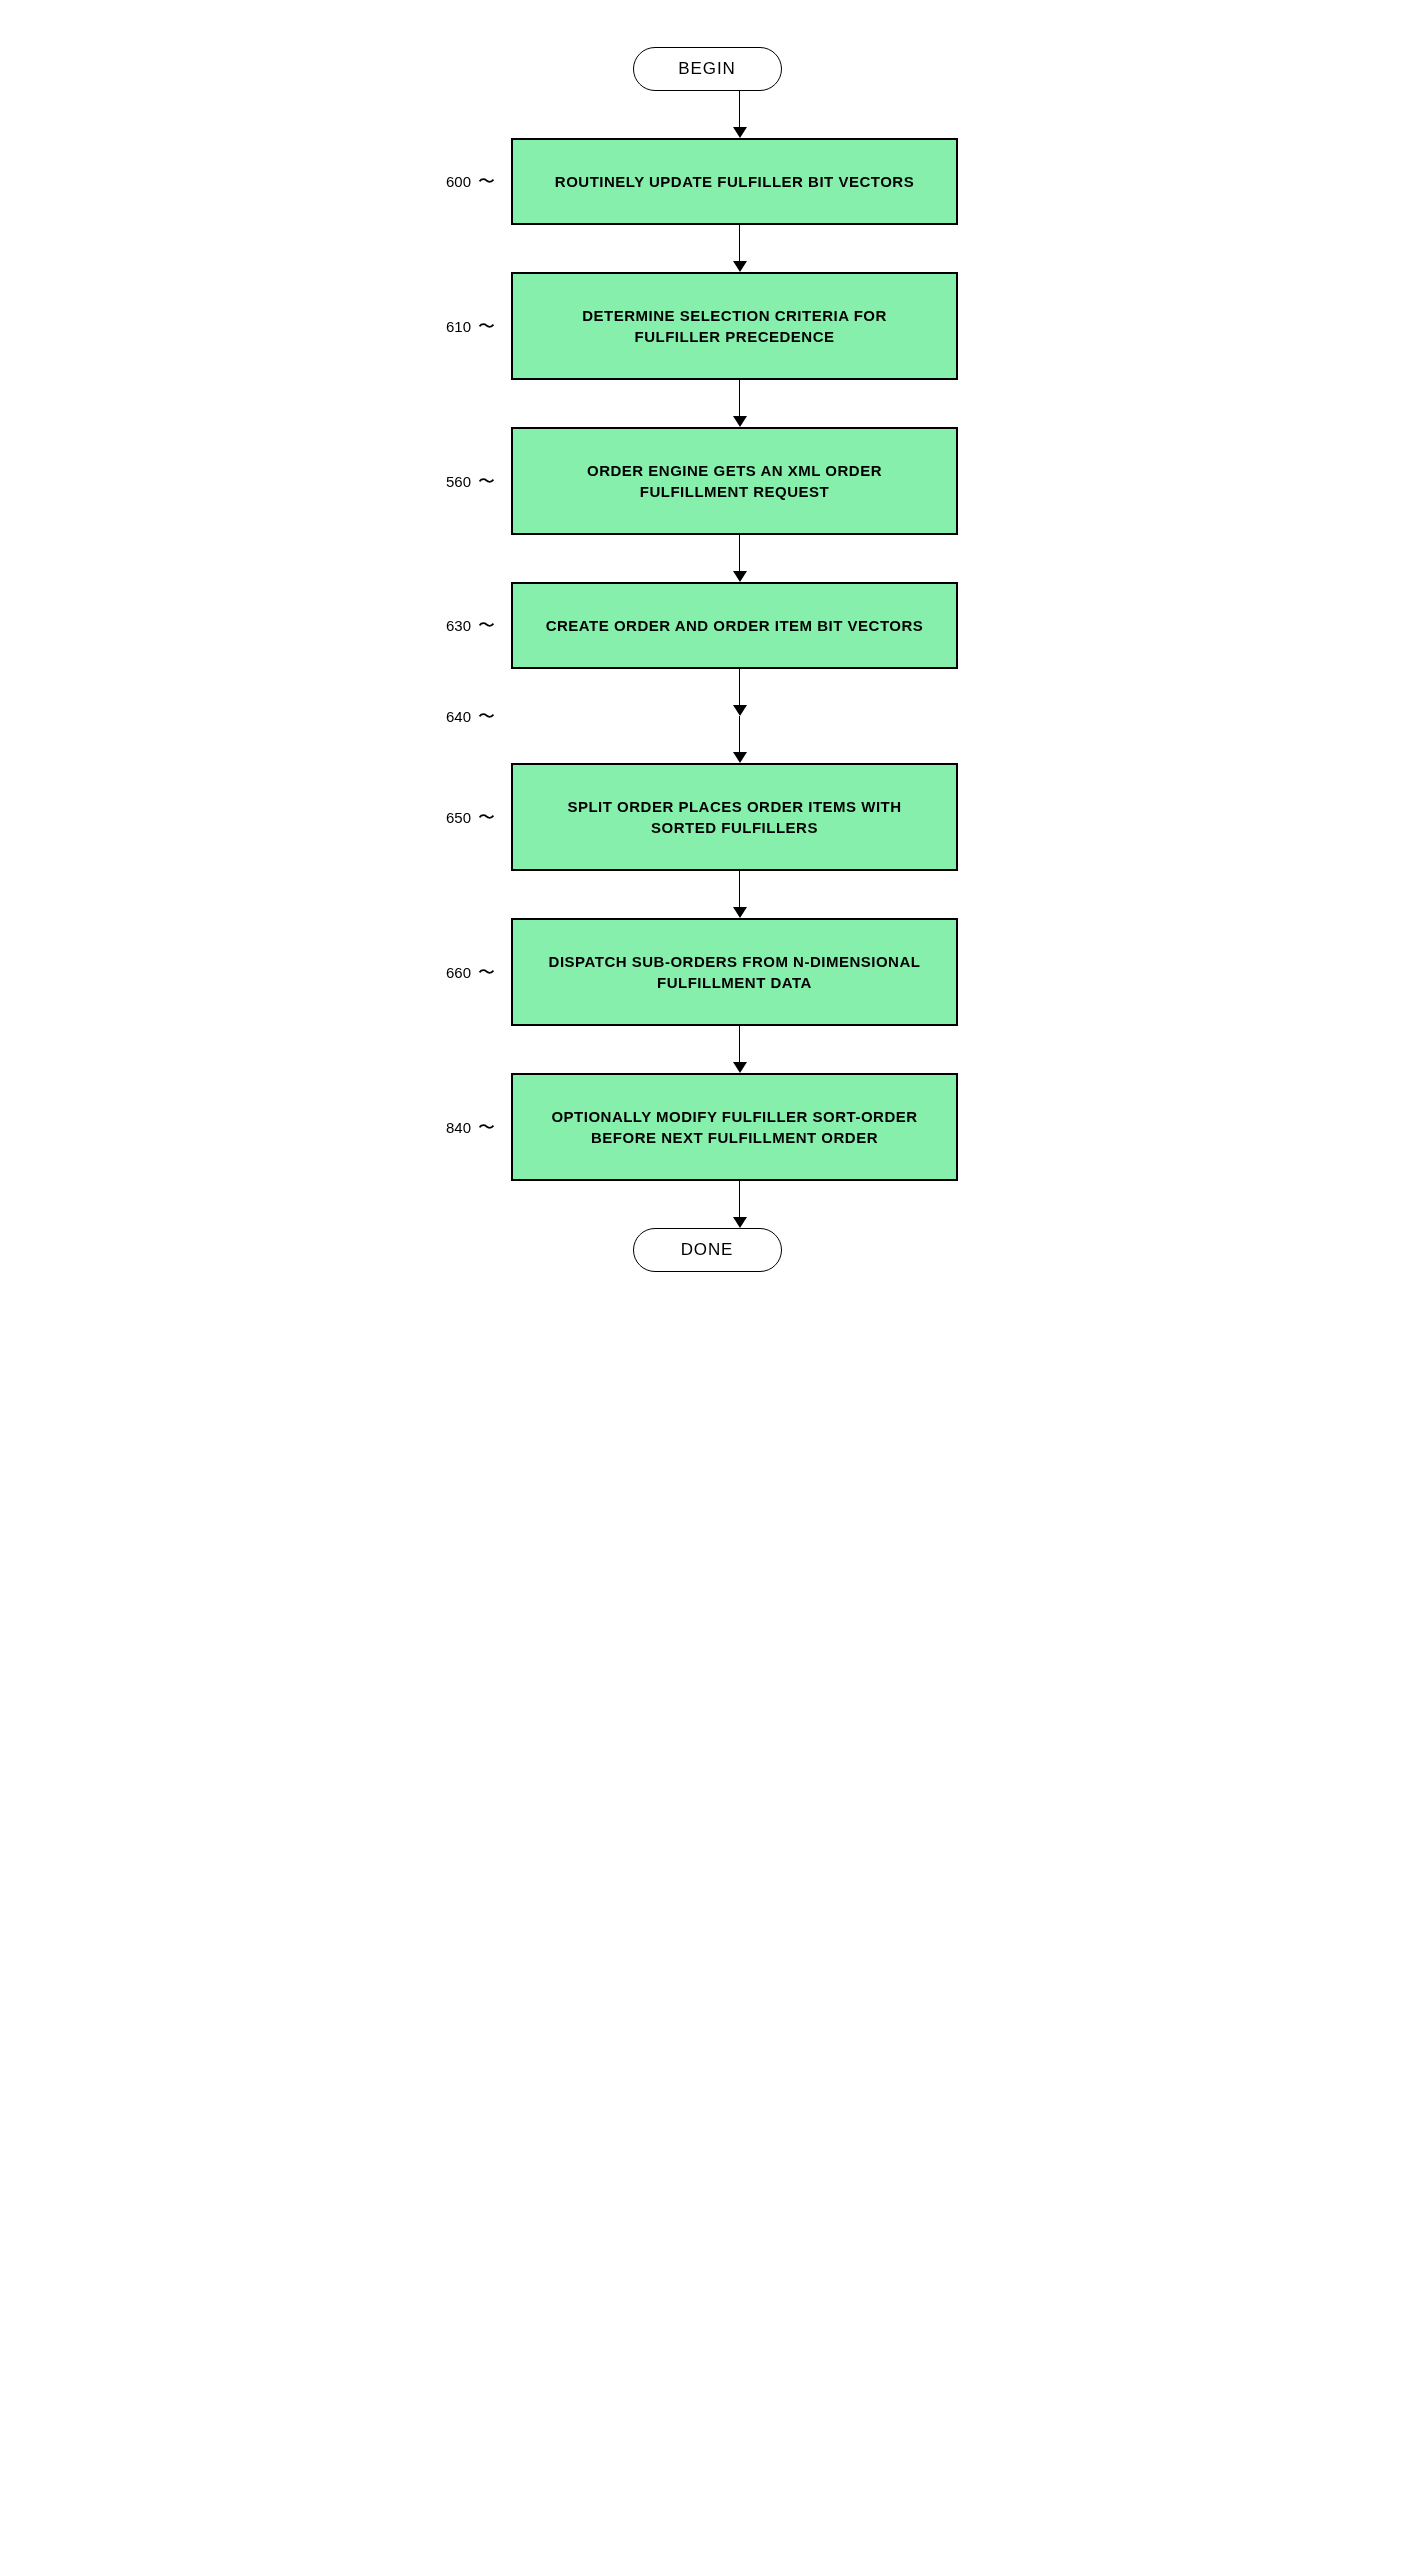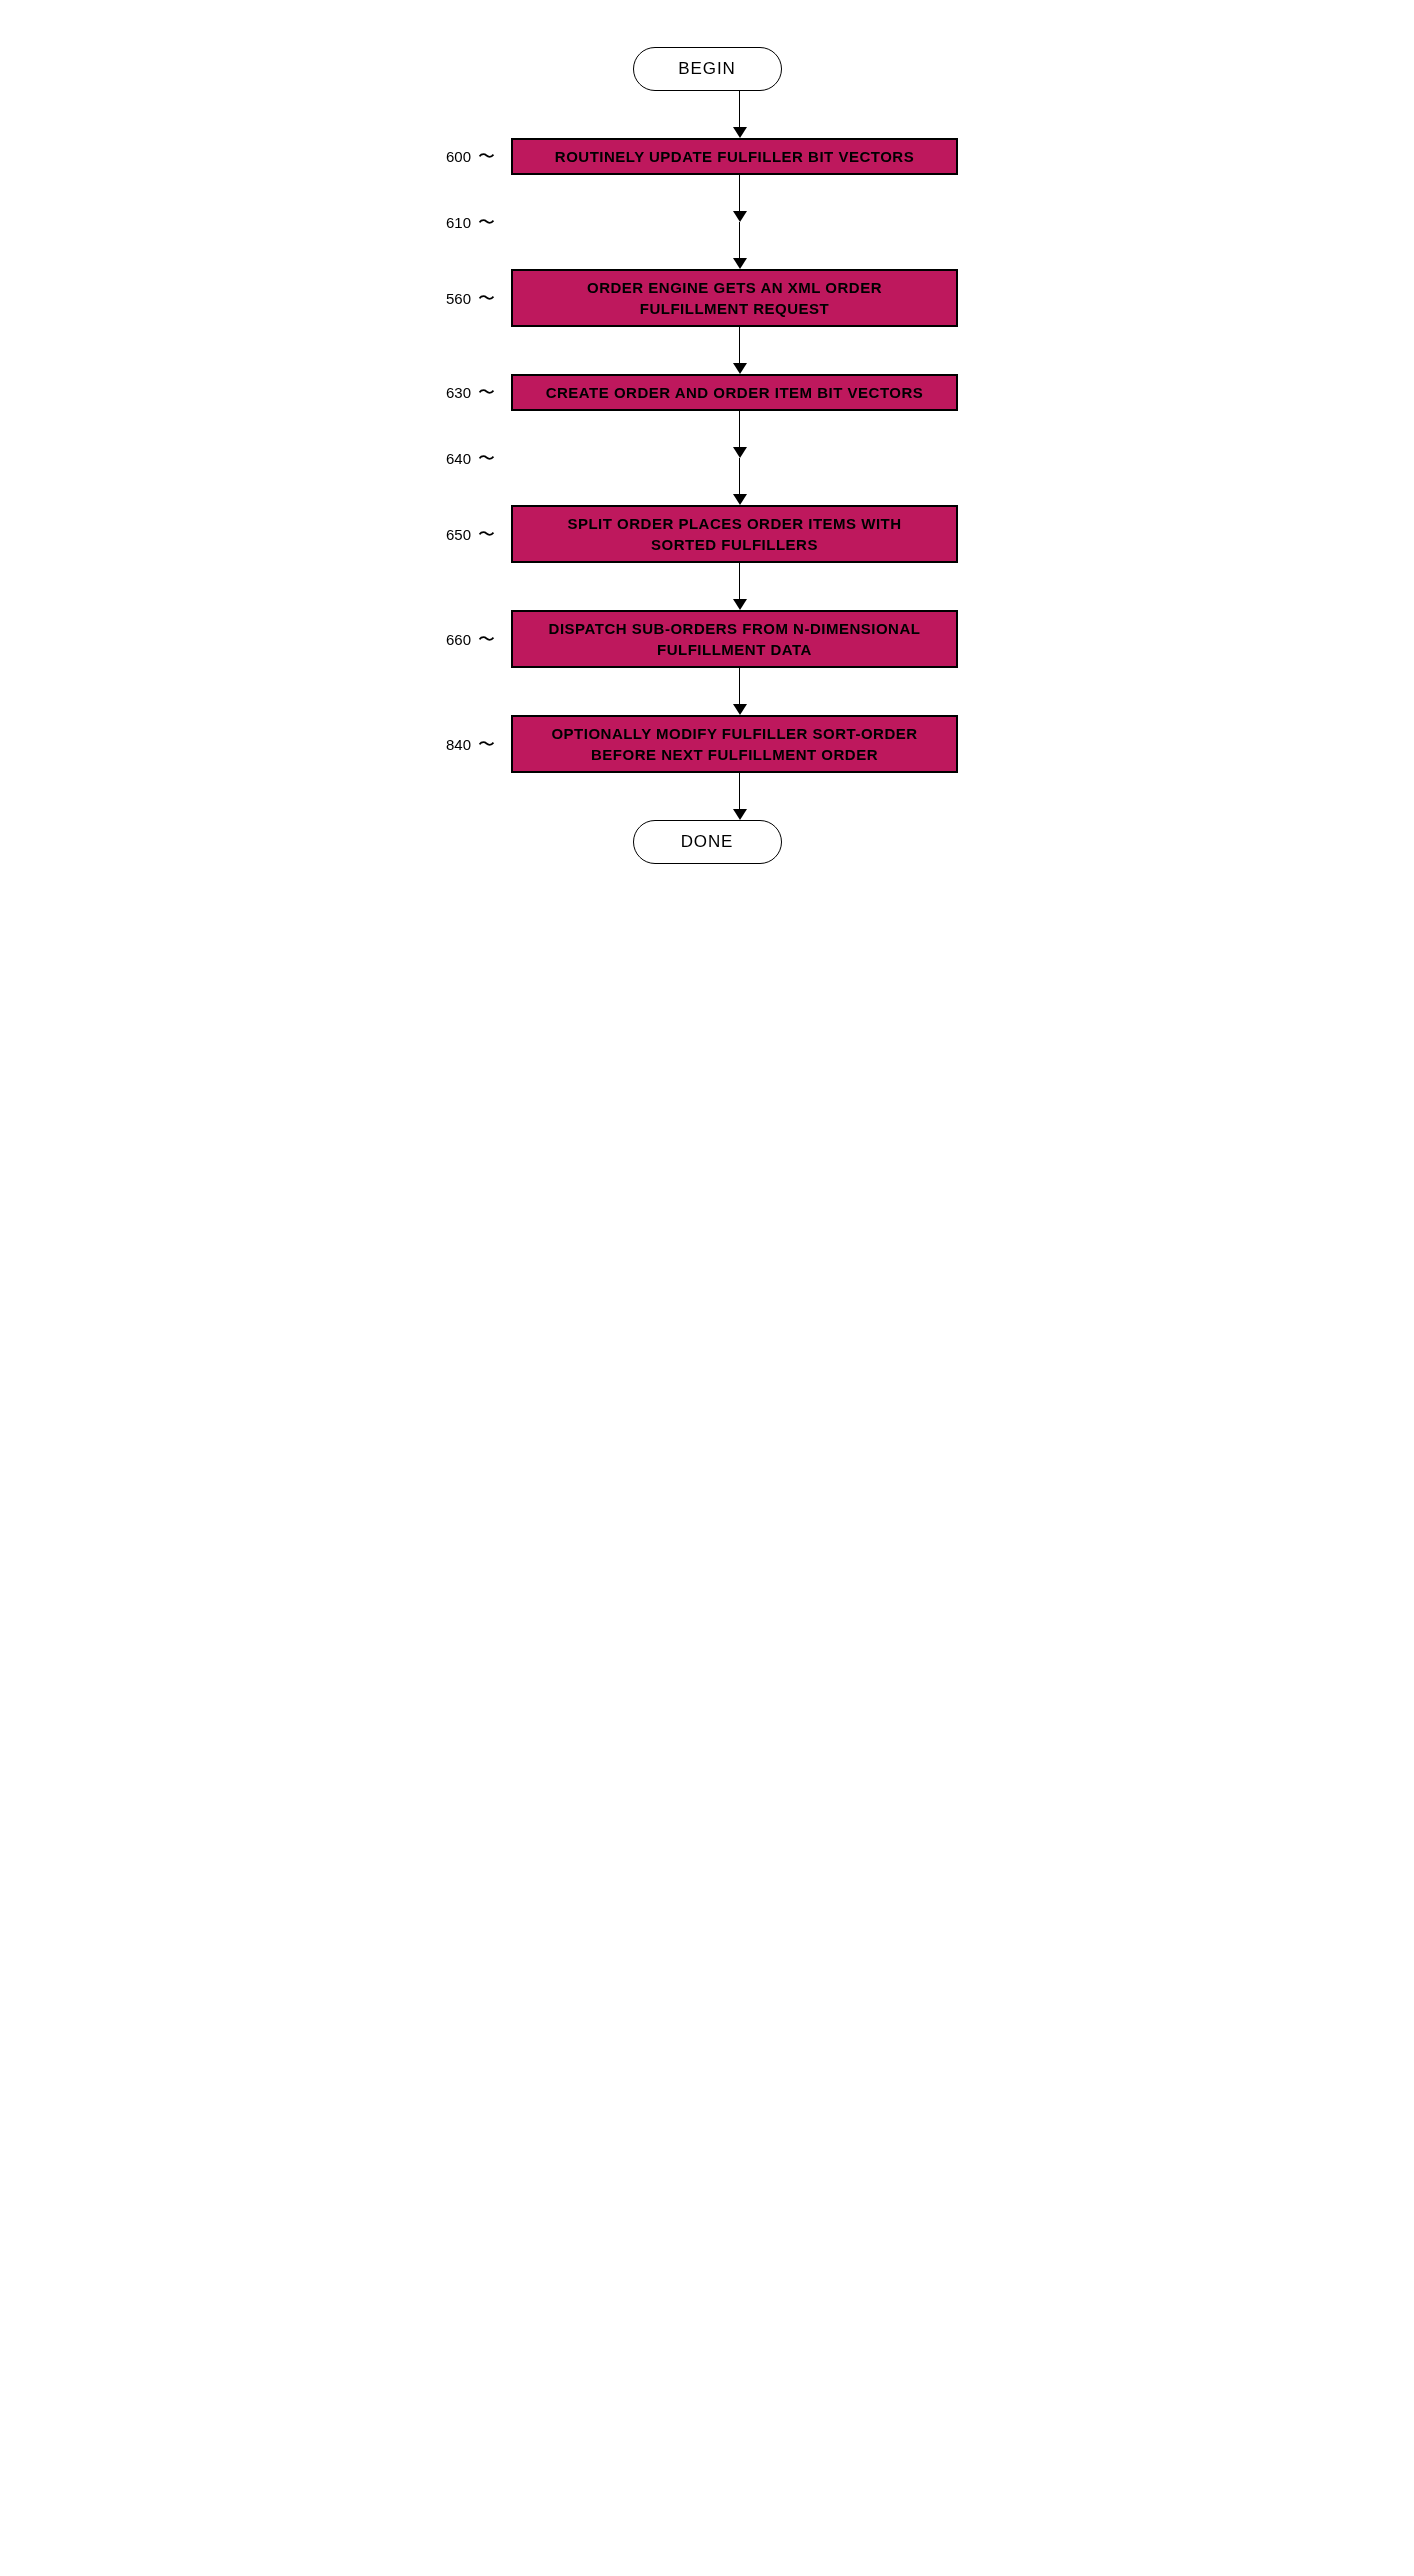--- a/index.html
+++ b/index.html
@@ -33,26 +33,26 @@
       font-size: 17px;
       font-weight: normal;
       letter-spacing: 0.9px;
       text-align: center;
       background: #fff;
       min-width: 149px;
     }
 
     .process-box {
       border: 2.3px solid #000;
-      padding: 6px 28px;
+      padding: 31px 28px;
       font-size: 15px;
       font-weight: bold;
       letter-spacing: 0.5px;
       text-align: center;
-      background: #be185d;
+      background: #86efac;
       width: 447px;
       line-height: 1.4;
       position: relative;
     }
 
     .arrow {
       display: flex;
       flex-direction: column;
       align-items: center;
       height: 47px;
@@ -135,20 +135,23 @@
   <div class="arrow center-arrow">
     <div class="arrow-line"></div>
     <div class="arrow-head"></div>
   </div>
 
   <div class="step-wrapper">
     <div class="step-label">
       <span class="step-number">610</span>
       <span class="squiggle">〜</span>
     </div>
+    <div class="process-box-wrapper">
+      <div class="process-box">DETERMINE SELECTION CRITERIA FOR FULFILLER PRECEDENCE</div>
+    </div>
   </div>
 
   <div class="arrow center-arrow">
     <div class="arrow-line"></div>
     <div class="arrow-head"></div>
   </div>
 
   <div class="step-wrapper">
     <div class="step-label">
       <span class="step-number">560</span>

